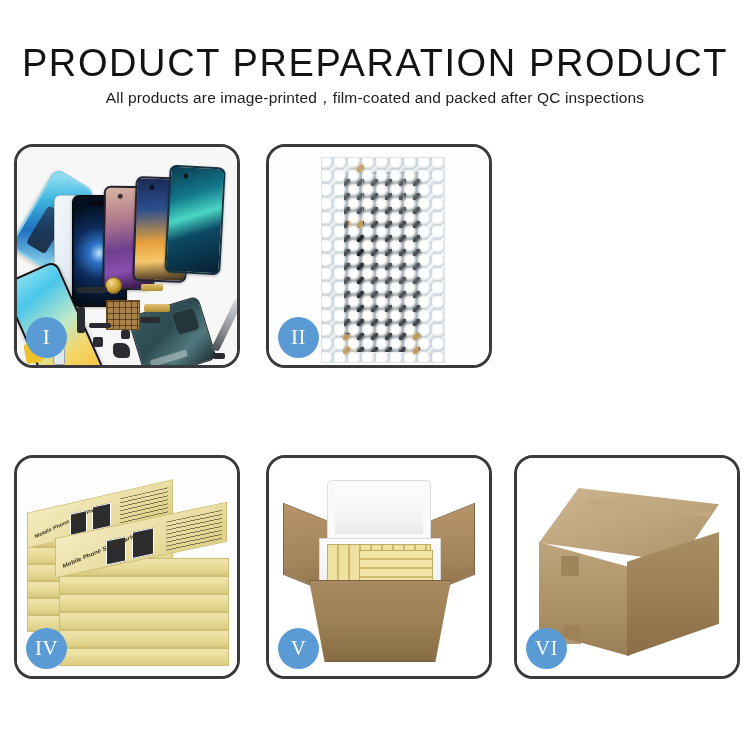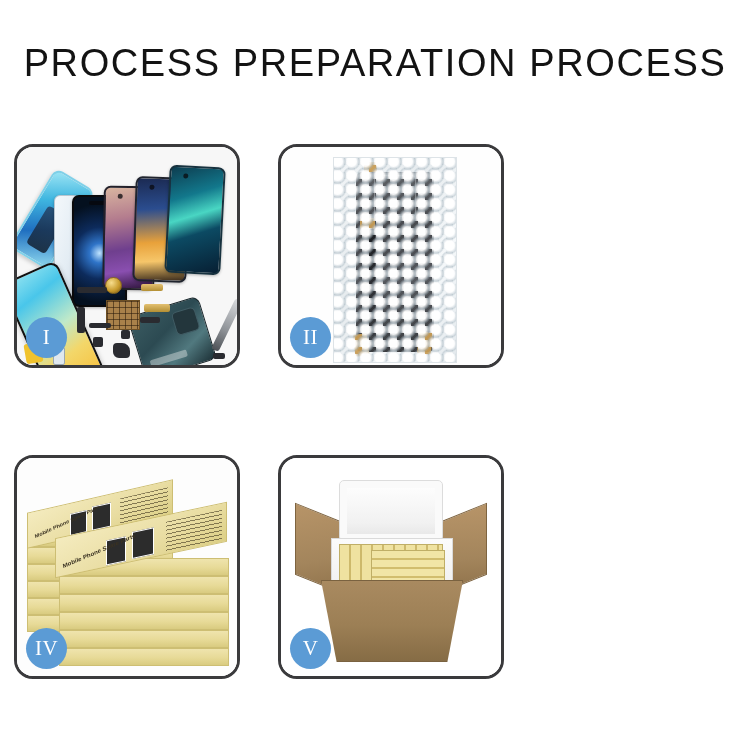--- a/index.html
+++ b/index.html
@@ -32,21 +32,21 @@
   .grid { position:absolute; top:144px; left:14px; width:726px; height:534px; }
   .panel {
     position:absolute;
     width:226px; height:224px;
     border:3px solid #3a3a3c;
     border-radius:19px;
     background:#fdfdfd;
     overflow:hidden;
   }
   .panel.c0 { left:0; }
-  .panel.c1 { left:264px; }
+  .panel.c1 { left:252px; }
   .panel.c2 { left:500px; }
   .panel.r0 { top:0; }
   .panel.r1 { top:311px; }
 
   .stage { position:absolute; inset:0; overflow:hidden; }
 
   .badge {
     position:absolute; left:9px; bottom:7px;
     width:41px; height:41px; border-radius:50%;
     background:#5b9bd5;
@@ -357,21 +357,22 @@
     position:absolute; left:46px; top:168px; width:18px; height:18px;
     background:#9c8058; opacity:.8;
   }
 </style>
 </head>
 <body>
 
 <div class="page">
 
   <div class="header">
-    <div class="title">PROCESS PREPARATION PROCESS</div>
+    <div class="title">PRODUCT PREPARATION PRODUCT</div>
+    <div class="subtitle">All products are image-printed，film-coated and packed after QC inspections</div>
   </div>
 
   <div class="grid">
 
     <div class="panel r0 c0">
       <div class="stage">
         <div class="p1bg"></div>
 
         <div class="protector"></div>
 
@@ -474,15 +475,27 @@
         <div class="flapR"></div>
         <div class="foamlid"></div>
         <div class="foambox"></div>
         <div class="yellowstack"></div>
         <div class="yellowstack2"></div>
         <div class="cartonbody"></div>
       </div>
       <div class="badge">V</div>
     </div>
 
+    <div class="panel r1 c2">
+      <div class="stage">
+        <div class="p6bg"></div>
+        <div class="ctop"></div>
+        <div class="tapeline"></div>
+        <div class="cleft"></div>
+        <div class="cright"></div>
+        <div class="ctab1"></div>
+        <div class="ctab2"></div>
+      </div>
+      <div class="badge">VI</div>
+    </div>
 
   </div>
 </div>
 
 </body></html>

